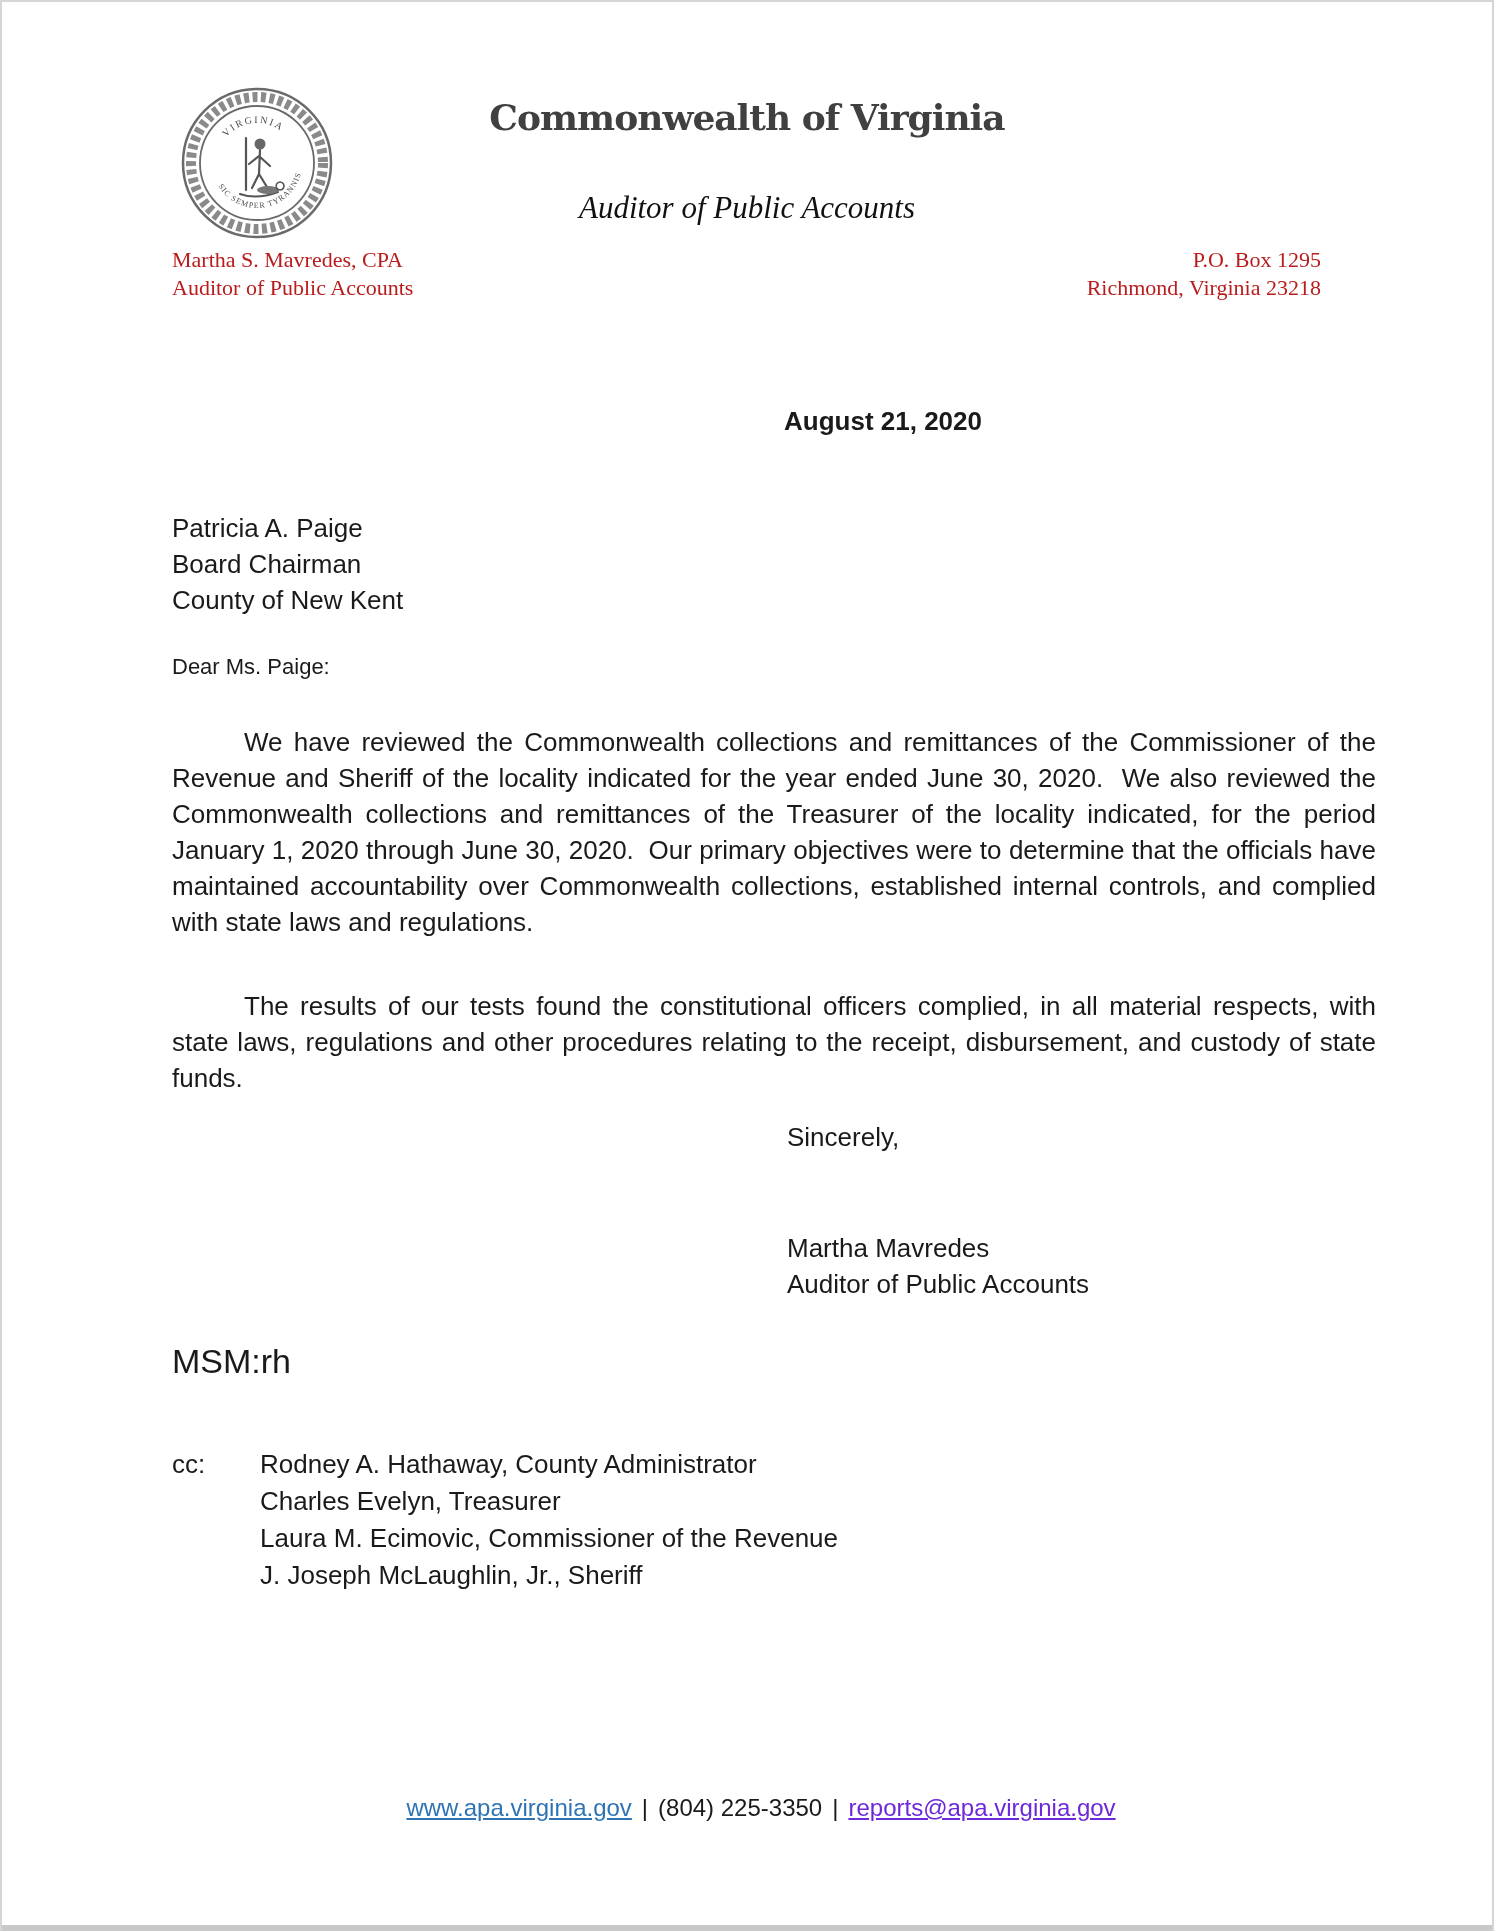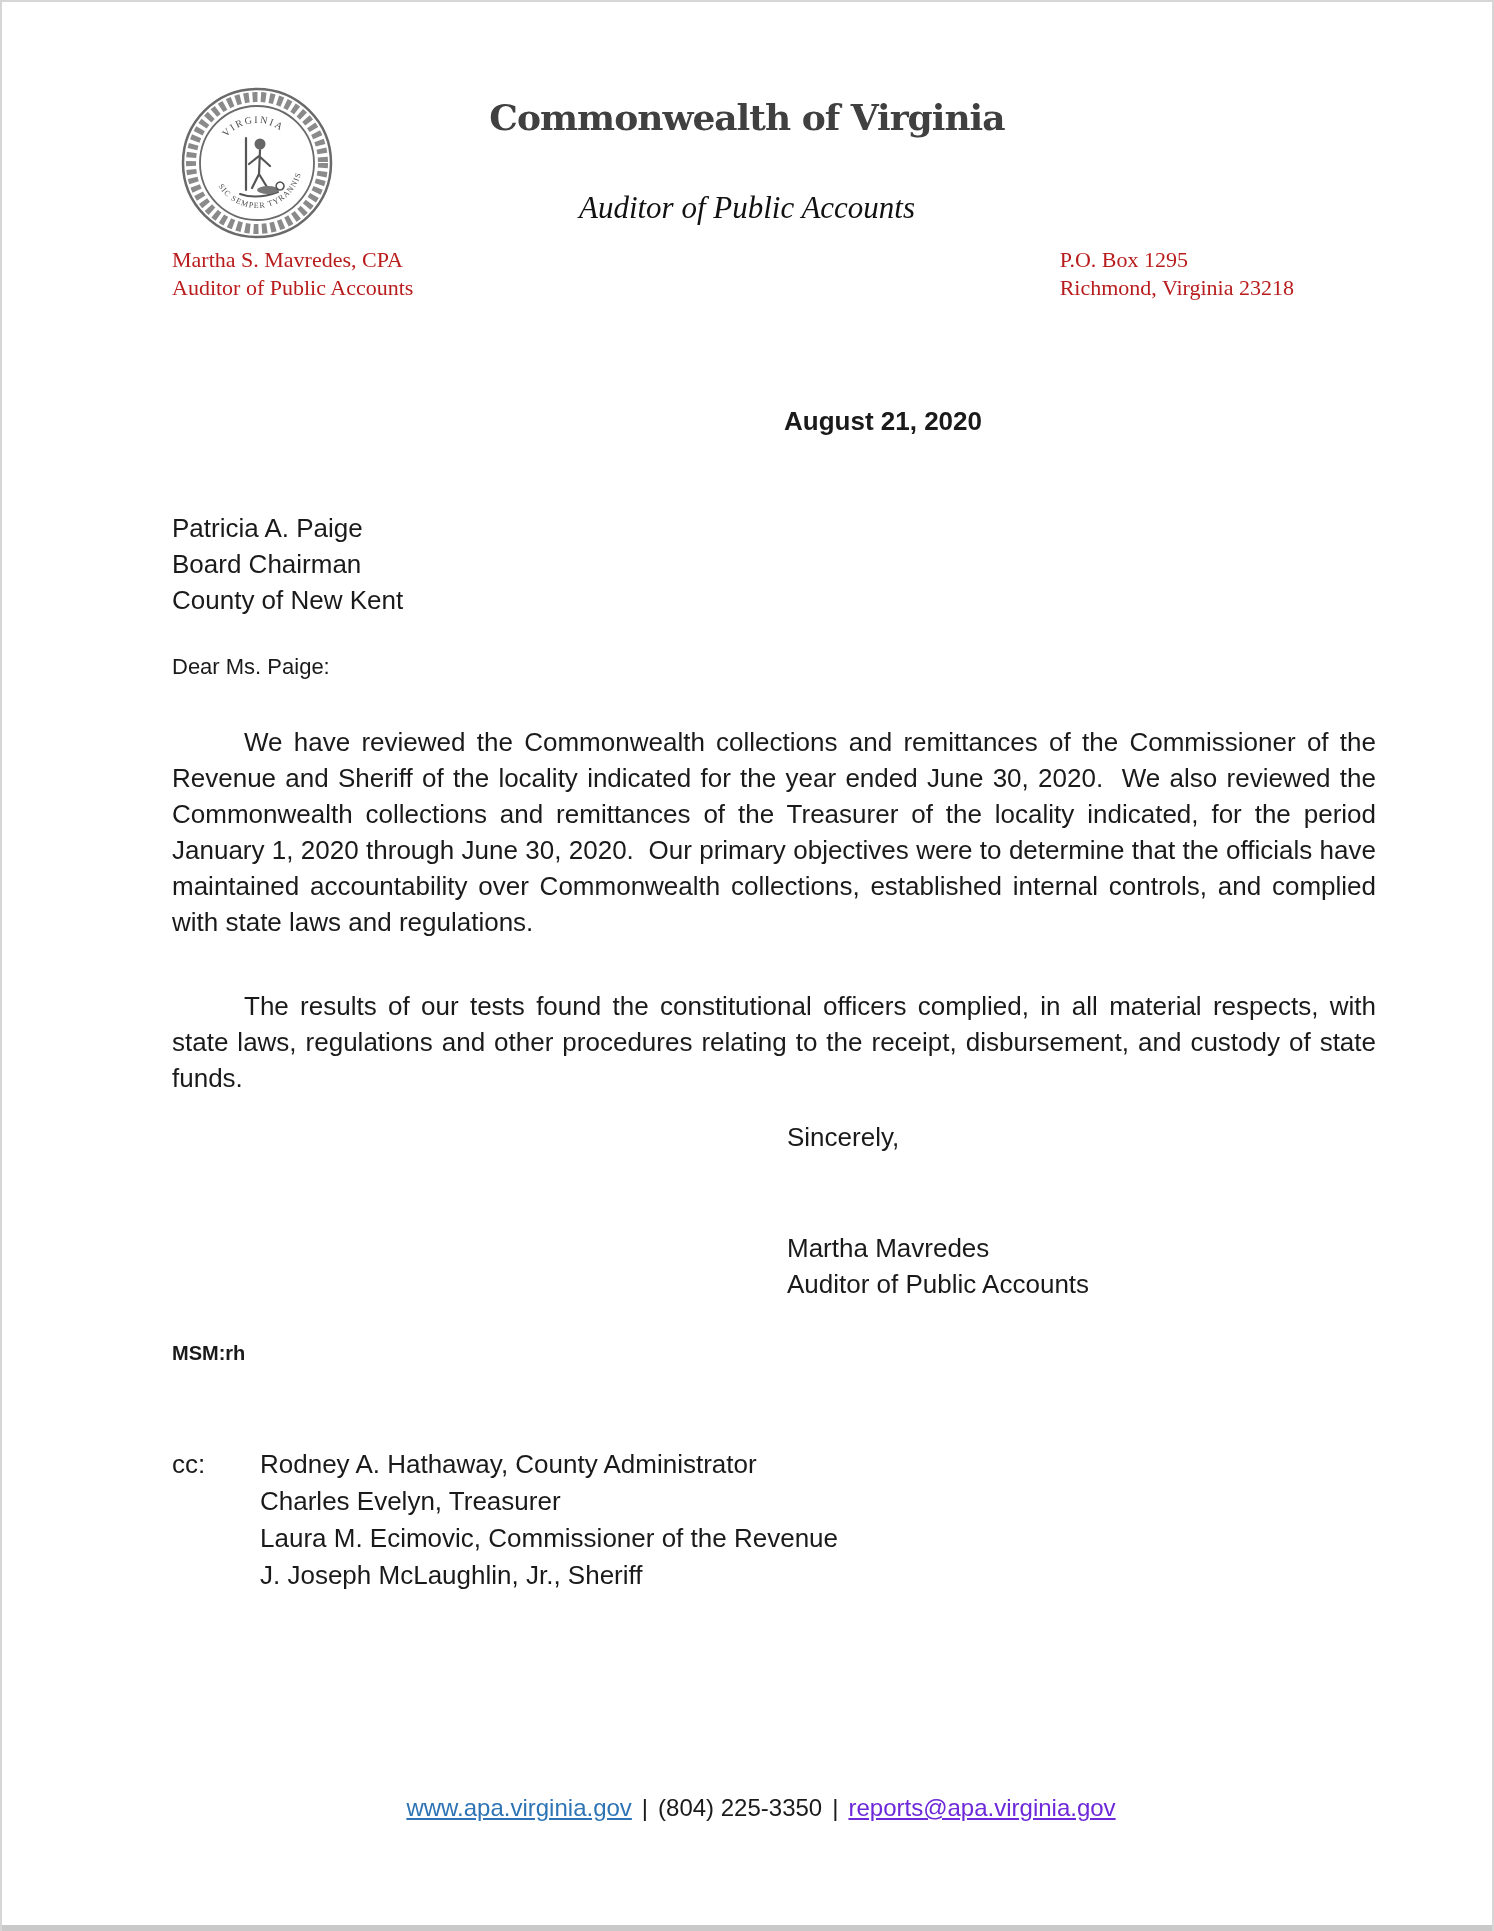--- a/index.html
+++ b/index.html
@@ -24,36 +24,36 @@
     position:absolute;left:0;right:0;top:94px;text-align:center;
     font-family:"DejaVu Serif", serif;font-weight:bold;font-size:36px;color:#404040;
     letter-spacing:-1px;
   }
   .subtitle{
     position:absolute;left:0;right:0;top:188px;text-align:center;
     font-family:"Liberation Serif", serif;font-style:italic;font-size:31px;color:#111;
   }
   .contact{position:absolute;top:244px;font-family:"Liberation Serif", serif;font-size:22px;line-height:28px;color:#b91c1c;}
   .contact.left{left:170px;text-align:left;}
-  .contact.right{right:198px;text-align:left;}
+  .contact.right{right:171px;text-align:right;}
   
   .dateline{position:absolute;left:782px;top:404px;font-size:26px;font-weight:bold;}
   .recipient{position:absolute;left:170px;top:508px;font-size:26px;line-height:36px;}
   .salutation{position:absolute;left:170px;top:652px;font-size:22px;}
   .para{
     position:absolute;left:170px;width:1204px;
     font-size:26px;line-height:36px;
     text-align:justify;text-indent:72px;
     white-space:pre-wrap;
   }
   .para.p1{top:722px;}
   .para.p2{top:986px;}
   .closing{position:absolute;left:785px;top:1120px;font-size:26px;}
   .signature{position:absolute;left:785px;top:1228px;font-size:26px;line-height:36px;}
-  .initials{position:absolute;left:170px;top:1340px;font-size:20px;font-weight:bold;}
+  .initials{position:absolute;left:170px;top:1340px;font-size:34px;}
   .cc-block{position:absolute;left:170px;top:1444px;font-size:26px;line-height:37px;display:flex;}
   .cc-label{width:88px;}
   .footer{
     position:absolute;left:0;right:0;top:1792px;text-align:center;
     font-size:24px;color:#1a1a1a;
   }
   .footer a{text-decoration:underline;cursor:pointer;}
   .footer .sep{color:#1a1a1a;padding:0 10px;}
 </style>
 </head>

